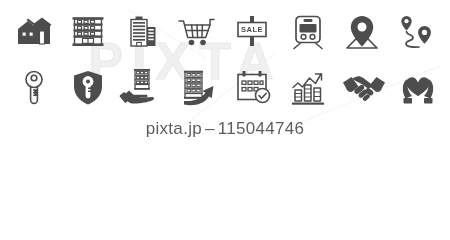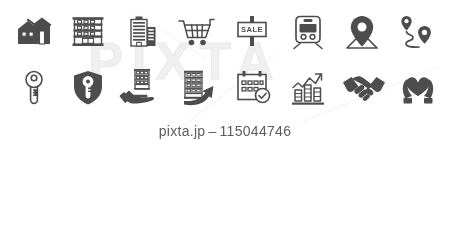--- a/index.html
+++ b/index.html
@@ -30,21 +30,21 @@
     position:absolute;left:0;top:0;width:450px;height:120px;
   }
   .cell{
     position:absolute;width:52px;height:52px;
     display:flex;align-items:center;justify-content:center;
   }
   .cell svg{display:block;}
   .footer{
     position:absolute;left:0;bottom:2px;width:450px;
     text-align:center;
-    font-size:14px;color:#5d5d5d;letter-spacing:.3px;
+    font-size:17px;color:#5d5d5d;letter-spacing:.3px;
     font-family:"Liberation Sans", sans-serif;
   }
   .footer .sep{padding:0 3px;}
 </style>
 </head>
 <body>
 
 <div id="sheet">
 
   <div class="wm-diag" style="left:130px;top:10px;width:90px;transform:rotate(32deg);"></div>

